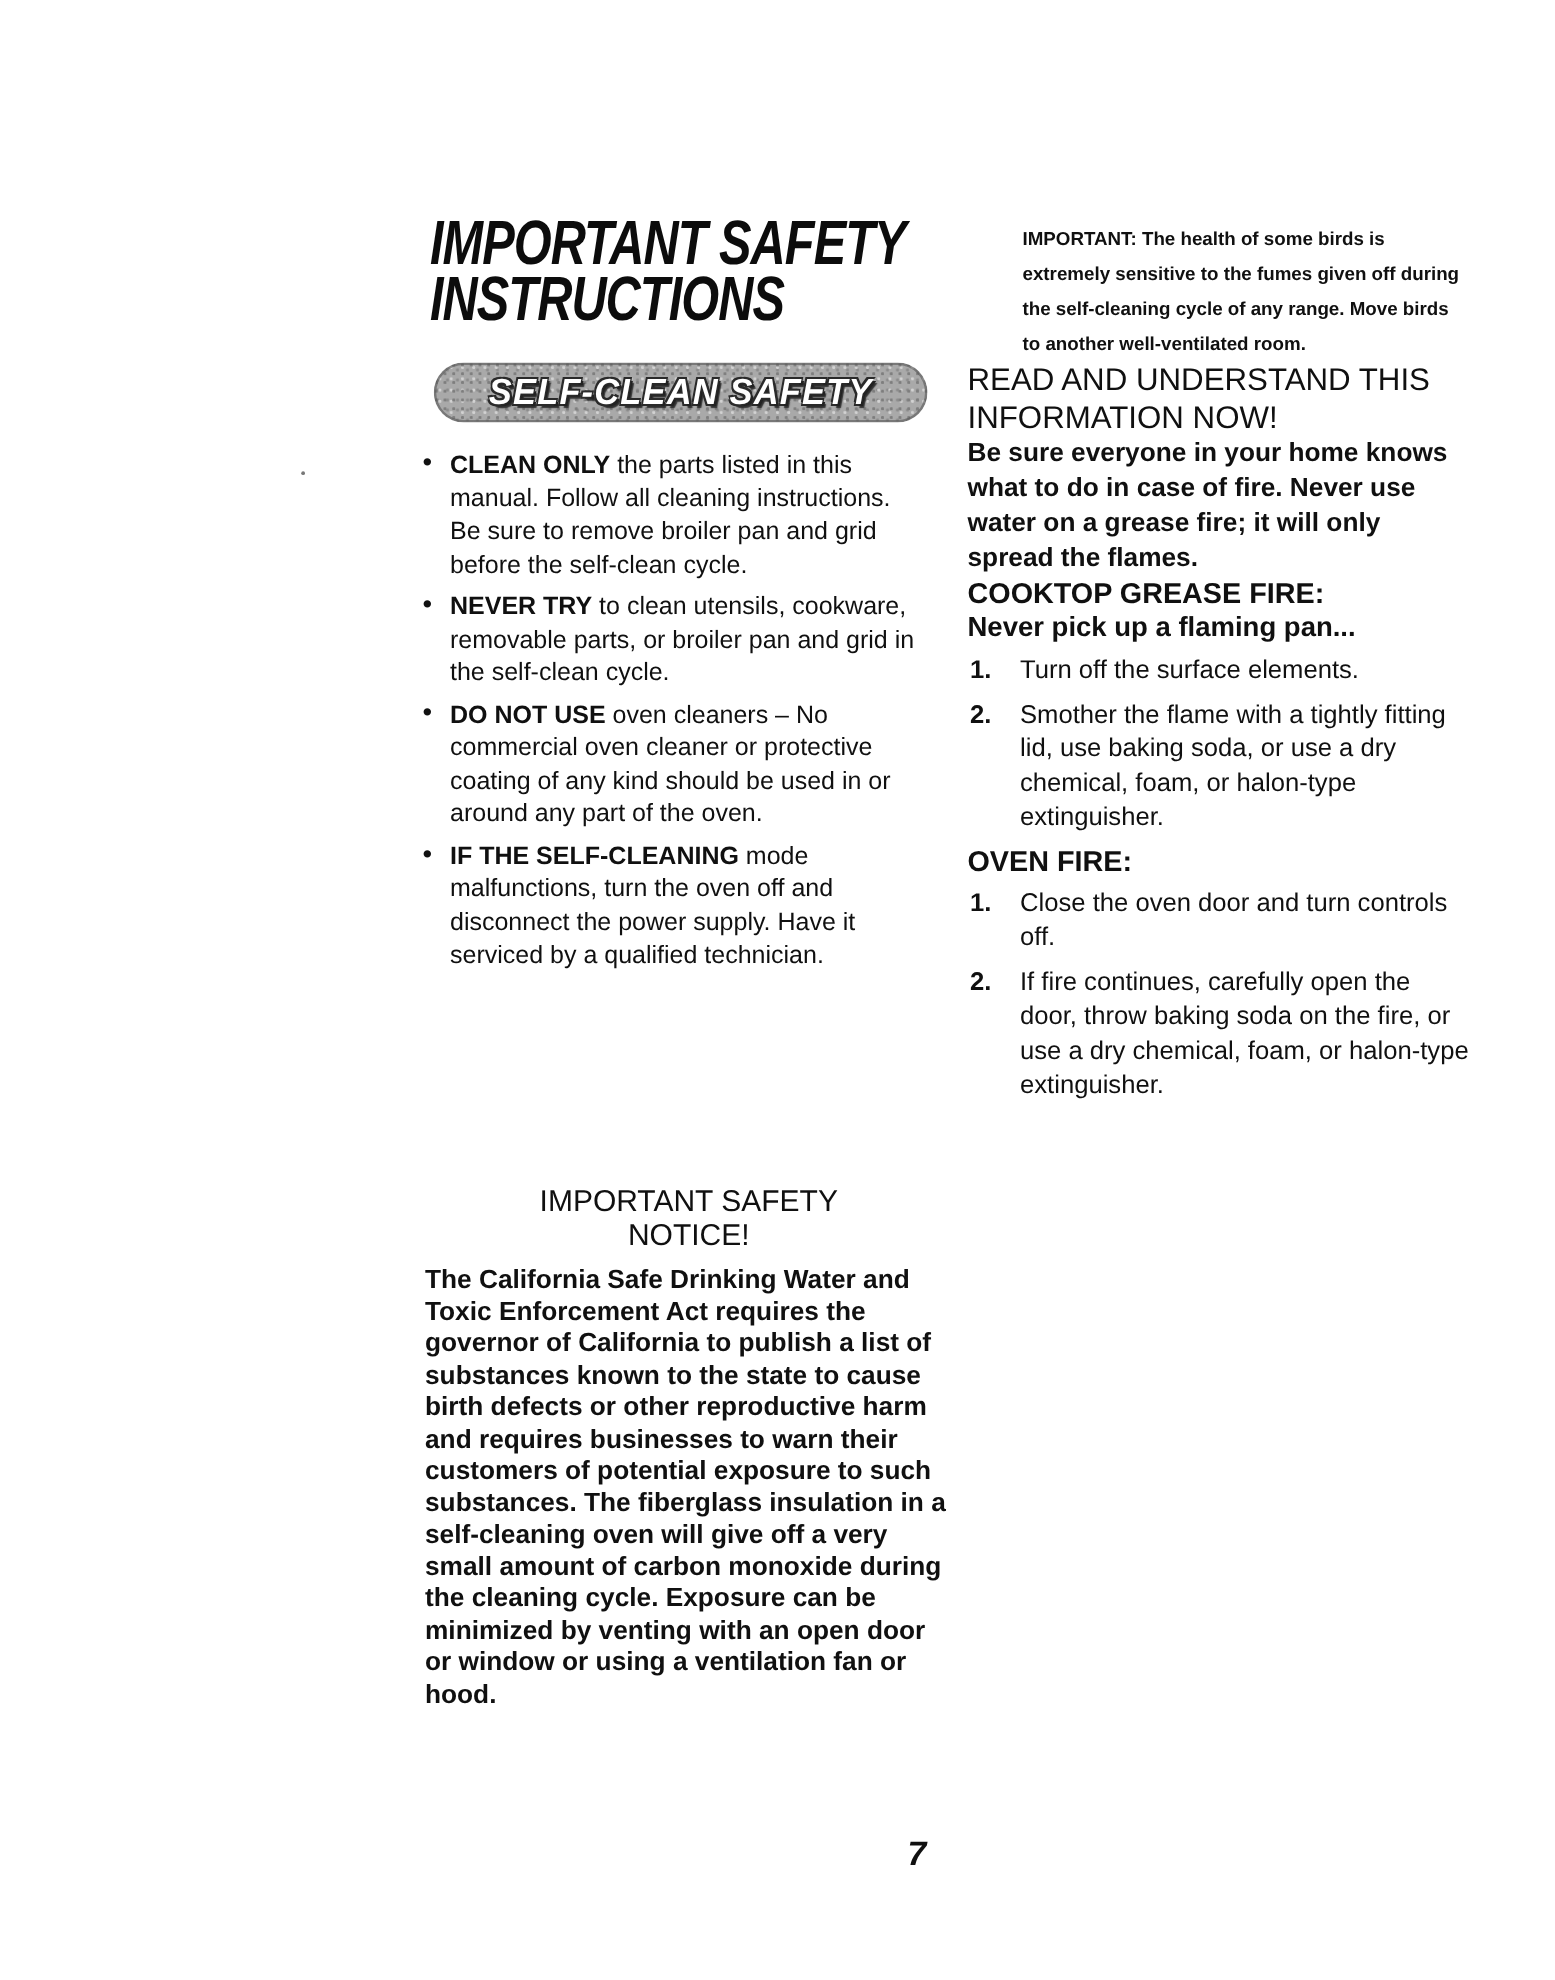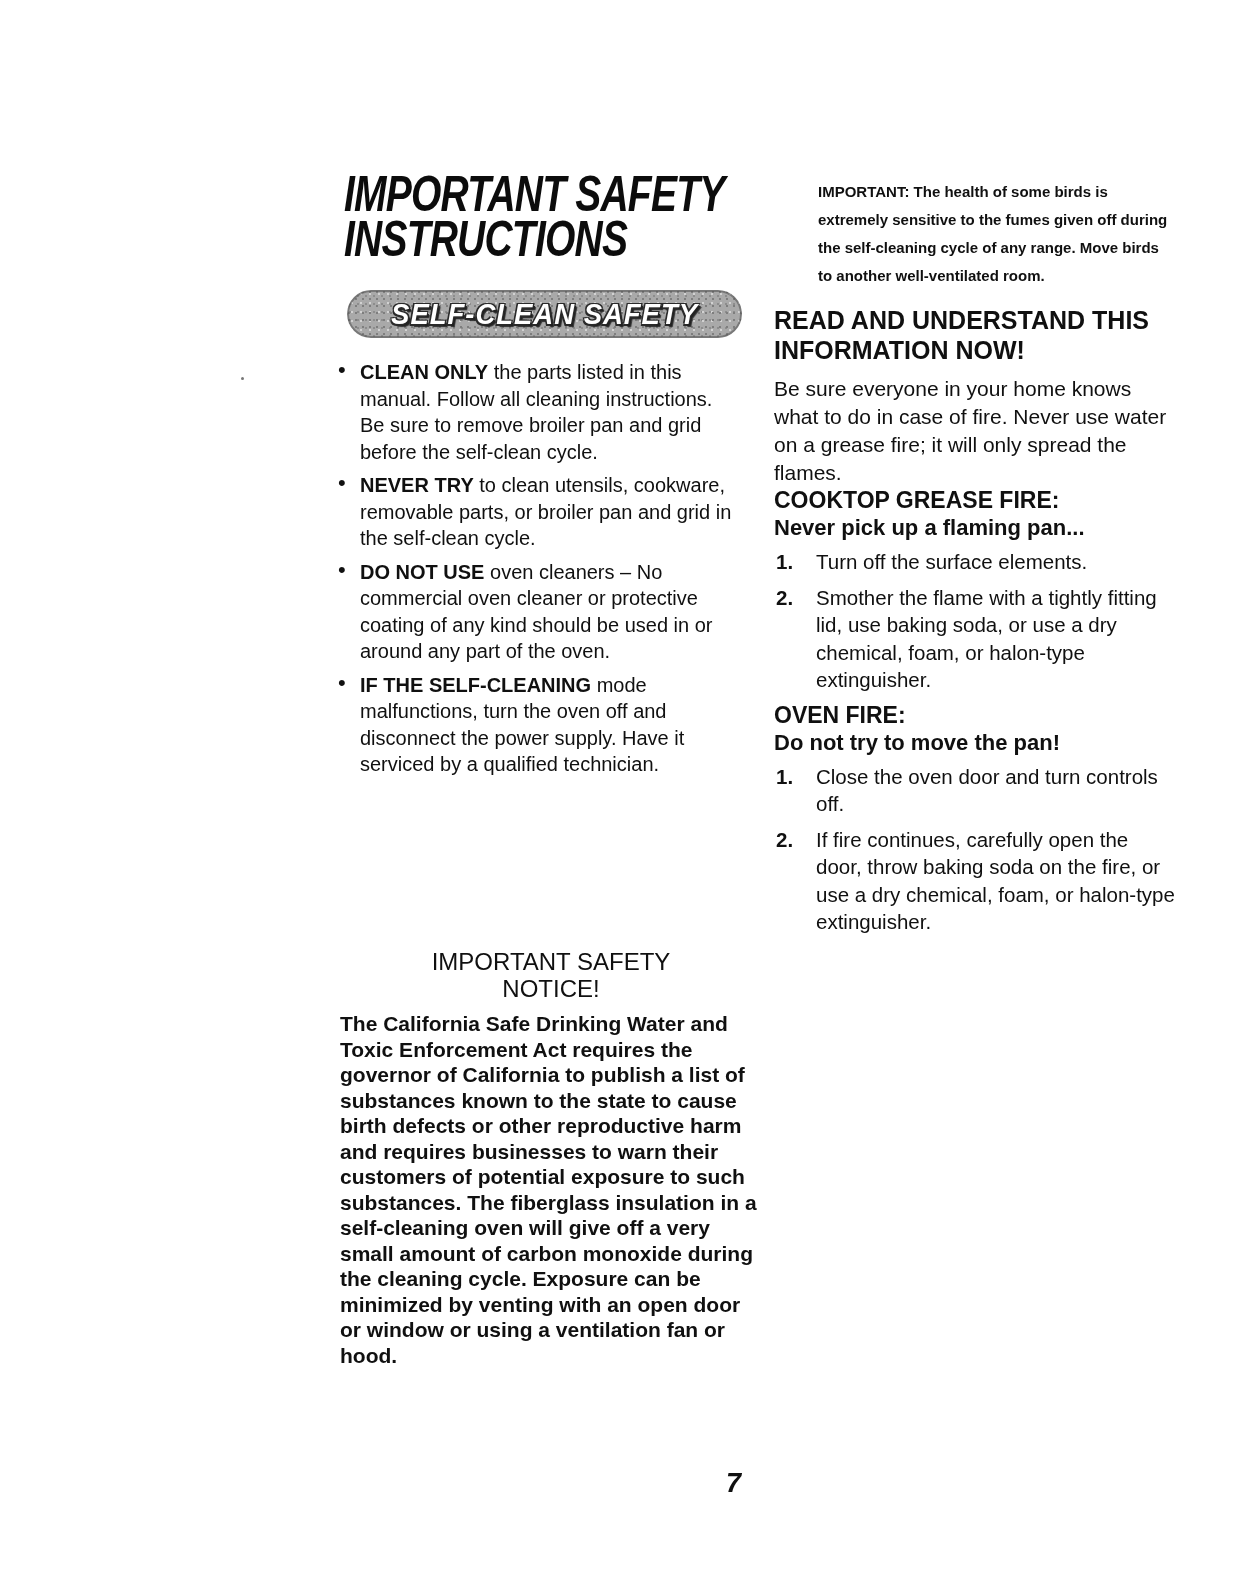--- a/index.html
+++ b/index.html
@@ -50,22 +50,22 @@
   .notice{position:absolute;left:340px;top:948px;width:422px;}
   .notice-heading{
     width:310px;margin:0 auto;text-align:center;
     font-size:24px;line-height:27px;font-weight:normal;
   }
   .notice-body{margin-top:9px;font-size:21px;line-height:25.5px;font-weight:bold;}
 
   
   .right-col{position:absolute;left:774px;top:178px;width:402px;}
   .imp-para{font-size:15px;line-height:28px;font-weight:bold;margin-left:44px;}
-  .read-heading{margin-top:16px;font-size:25px;line-height:29.5px;font-weight:bold;}
-  .read-body{margin-top:10px;font-size:21px;line-height:28px;font-weight:normal;}
+  .read-heading{margin-top:0;font-size:25px;line-height:29.5px;font-weight:normal;}
+  .read-body{font-size:21px;line-height:28px;font-weight:bold;}
   .fire-section{}
   .fire-heading{font-size:23px;line-height:27px;font-weight:bold;}
   .fire-subheading{font-size:22px;line-height:28px;font-weight:bold;}
   .steps{margin-top:6px;}
   .step{position:relative;padding-left:42px;font-size:20.5px;line-height:27.5px;margin-bottom:8px;}
   .step-num{position:absolute;left:2px;top:0;font-weight:bold;}
 
   
   .page-number{
     position:absolute;left:726px;top:1468px;
@@ -113,21 +113,20 @@
       <div class="fire-heading">COOKTOP GREASE FIRE:</div>
       <div class="fire-subheading">Never pick up a flaming pan...</div>
       <div class="steps">
         <div class="step"><span class="step-num">1.</span><span>Turn off the surface elements.</span></div>
         <div class="step"><span class="step-num">2.</span><span>Smother the flame with a tightly fitting lid, use baking soda, or use a dry chemical, foam, or halon-type extinguisher.</span></div>
       </div>
     </div>
 
     <div class="fire-section">
       <div class="fire-heading">OVEN FIRE:</div>
-      <div class="fire-subheading">Do not try to move the pan!</div>
       <div class="steps">
         <div class="step"><span class="step-num">1.</span><span>Close the oven door and turn controls off.</span></div>
         <div class="step"><span class="step-num">2.</span><span>If fire continues, carefully open the door, throw baking soda on the fire, or use a dry chemical, foam, or halon-type extinguisher.</span></div>
       </div>
     </div>
   </div>
 
   <div class="page-number">7</div>
 
 </div>

